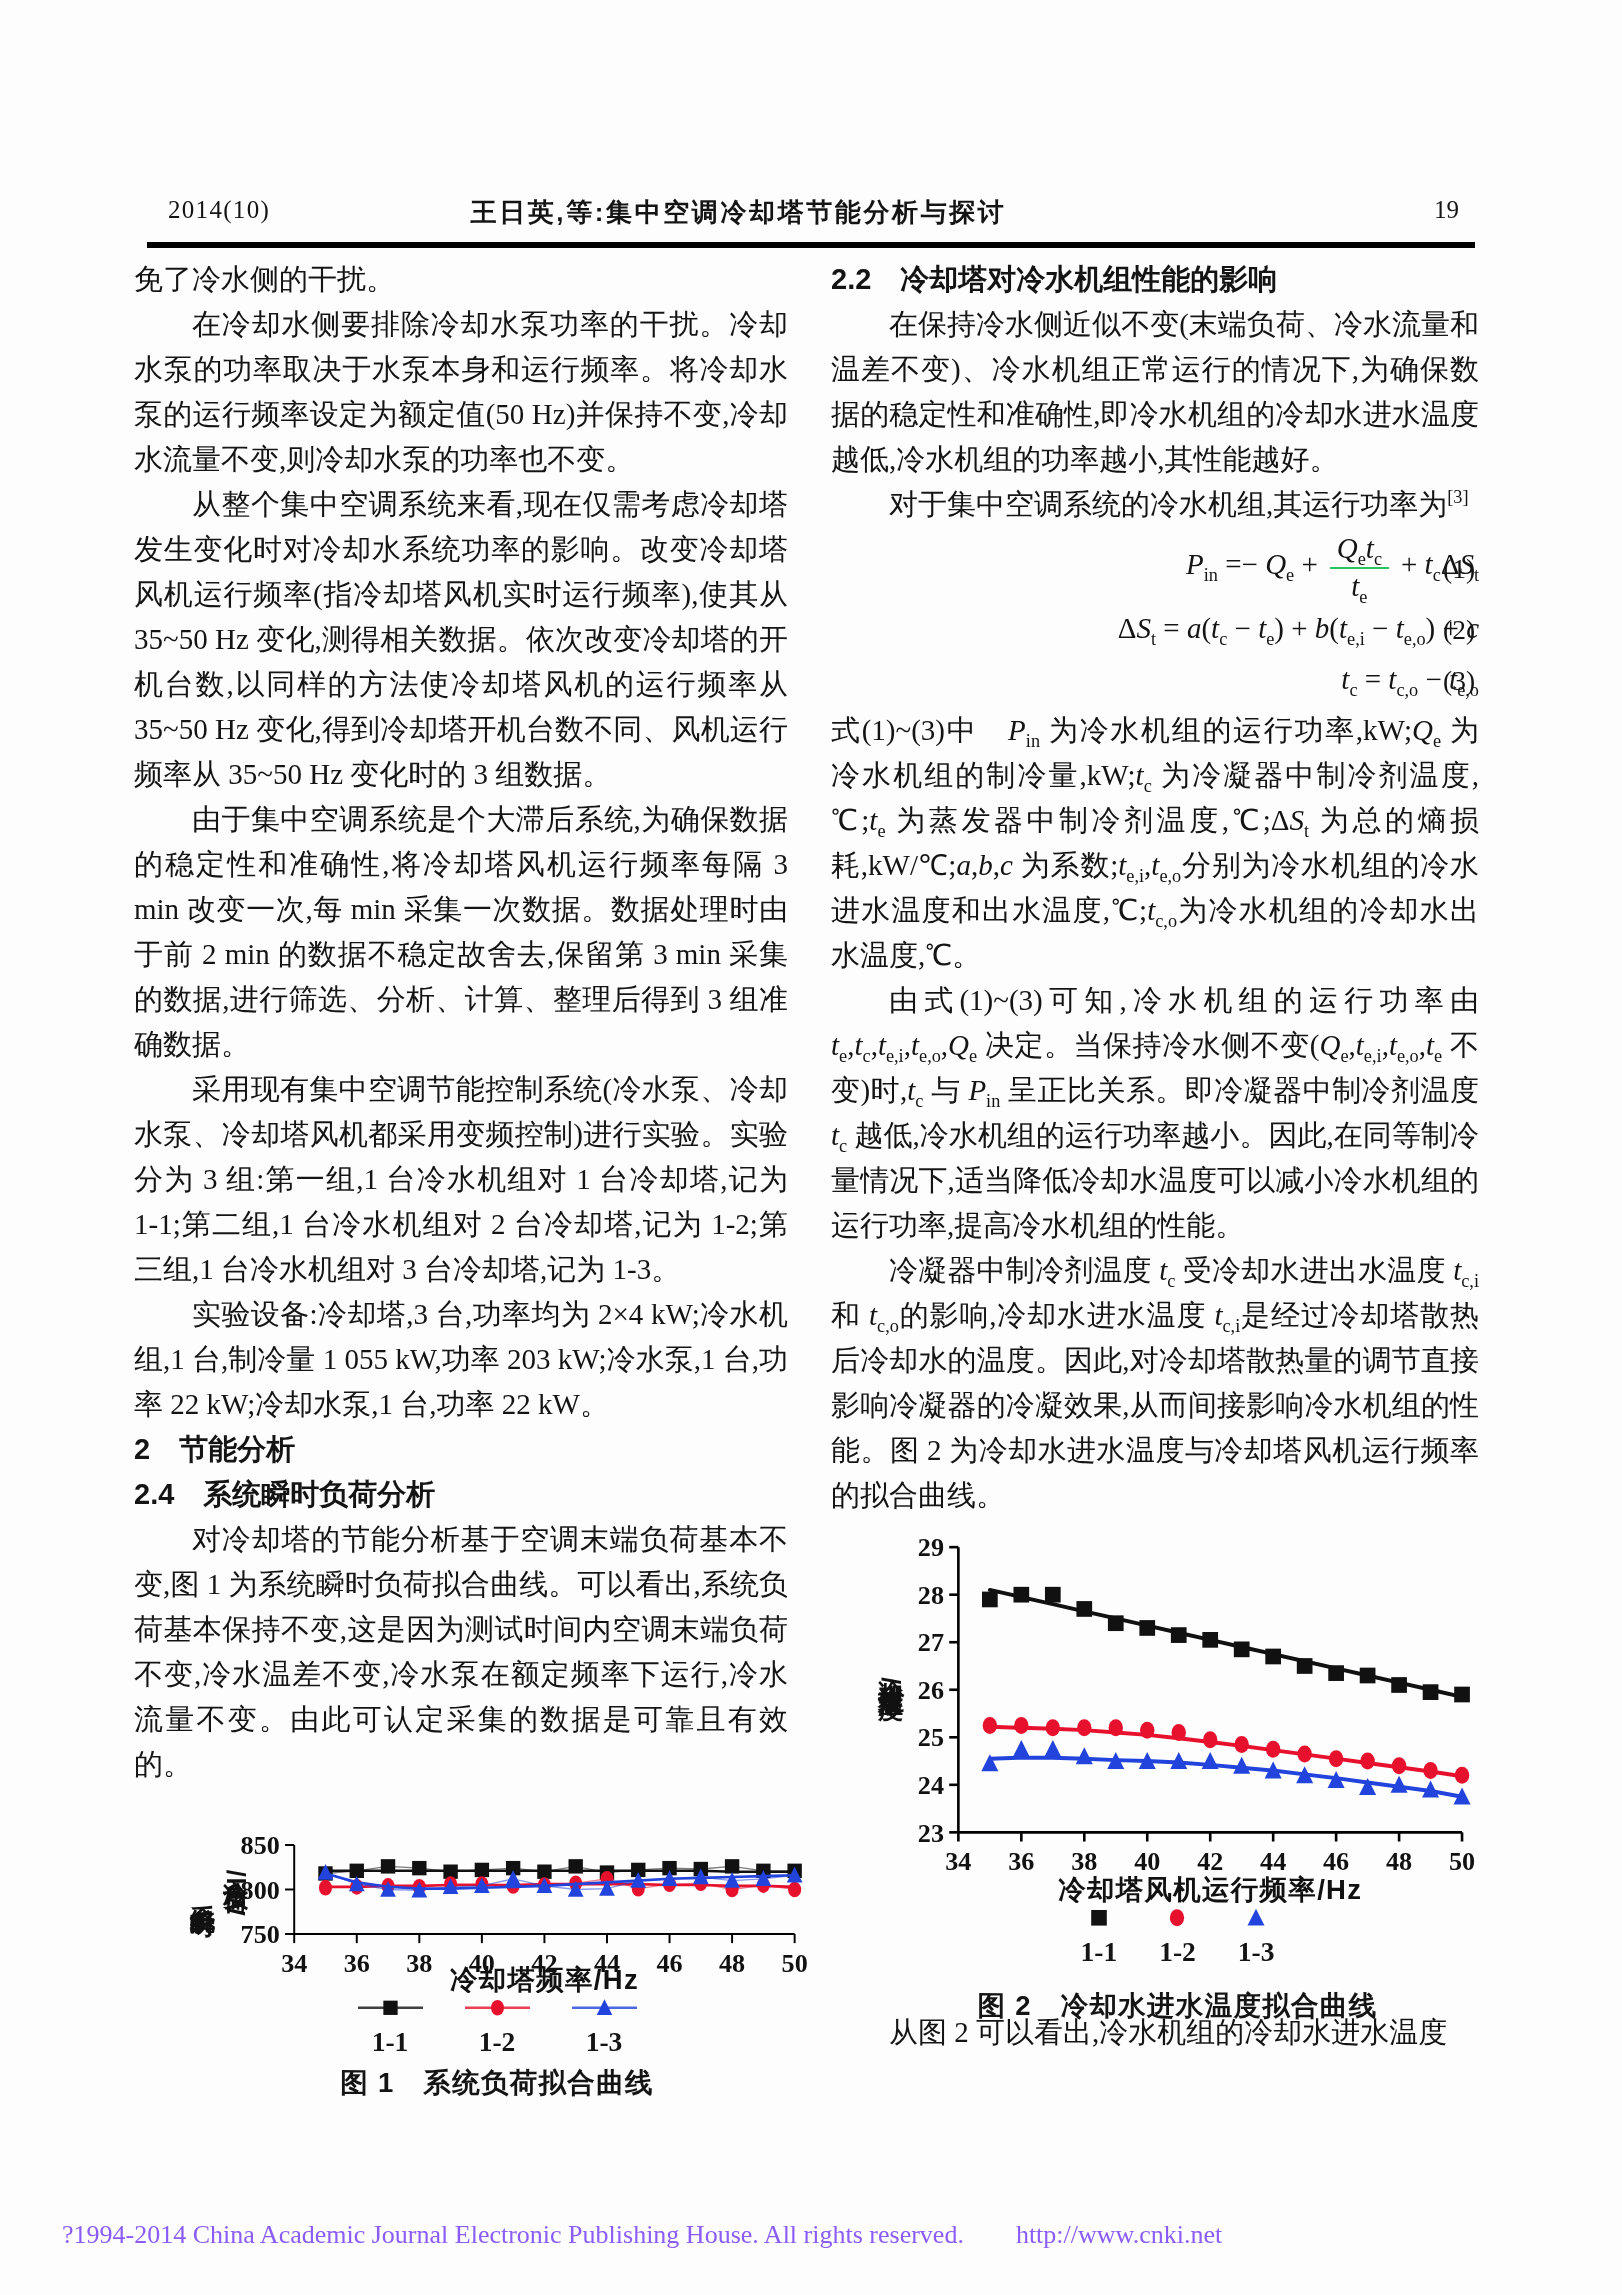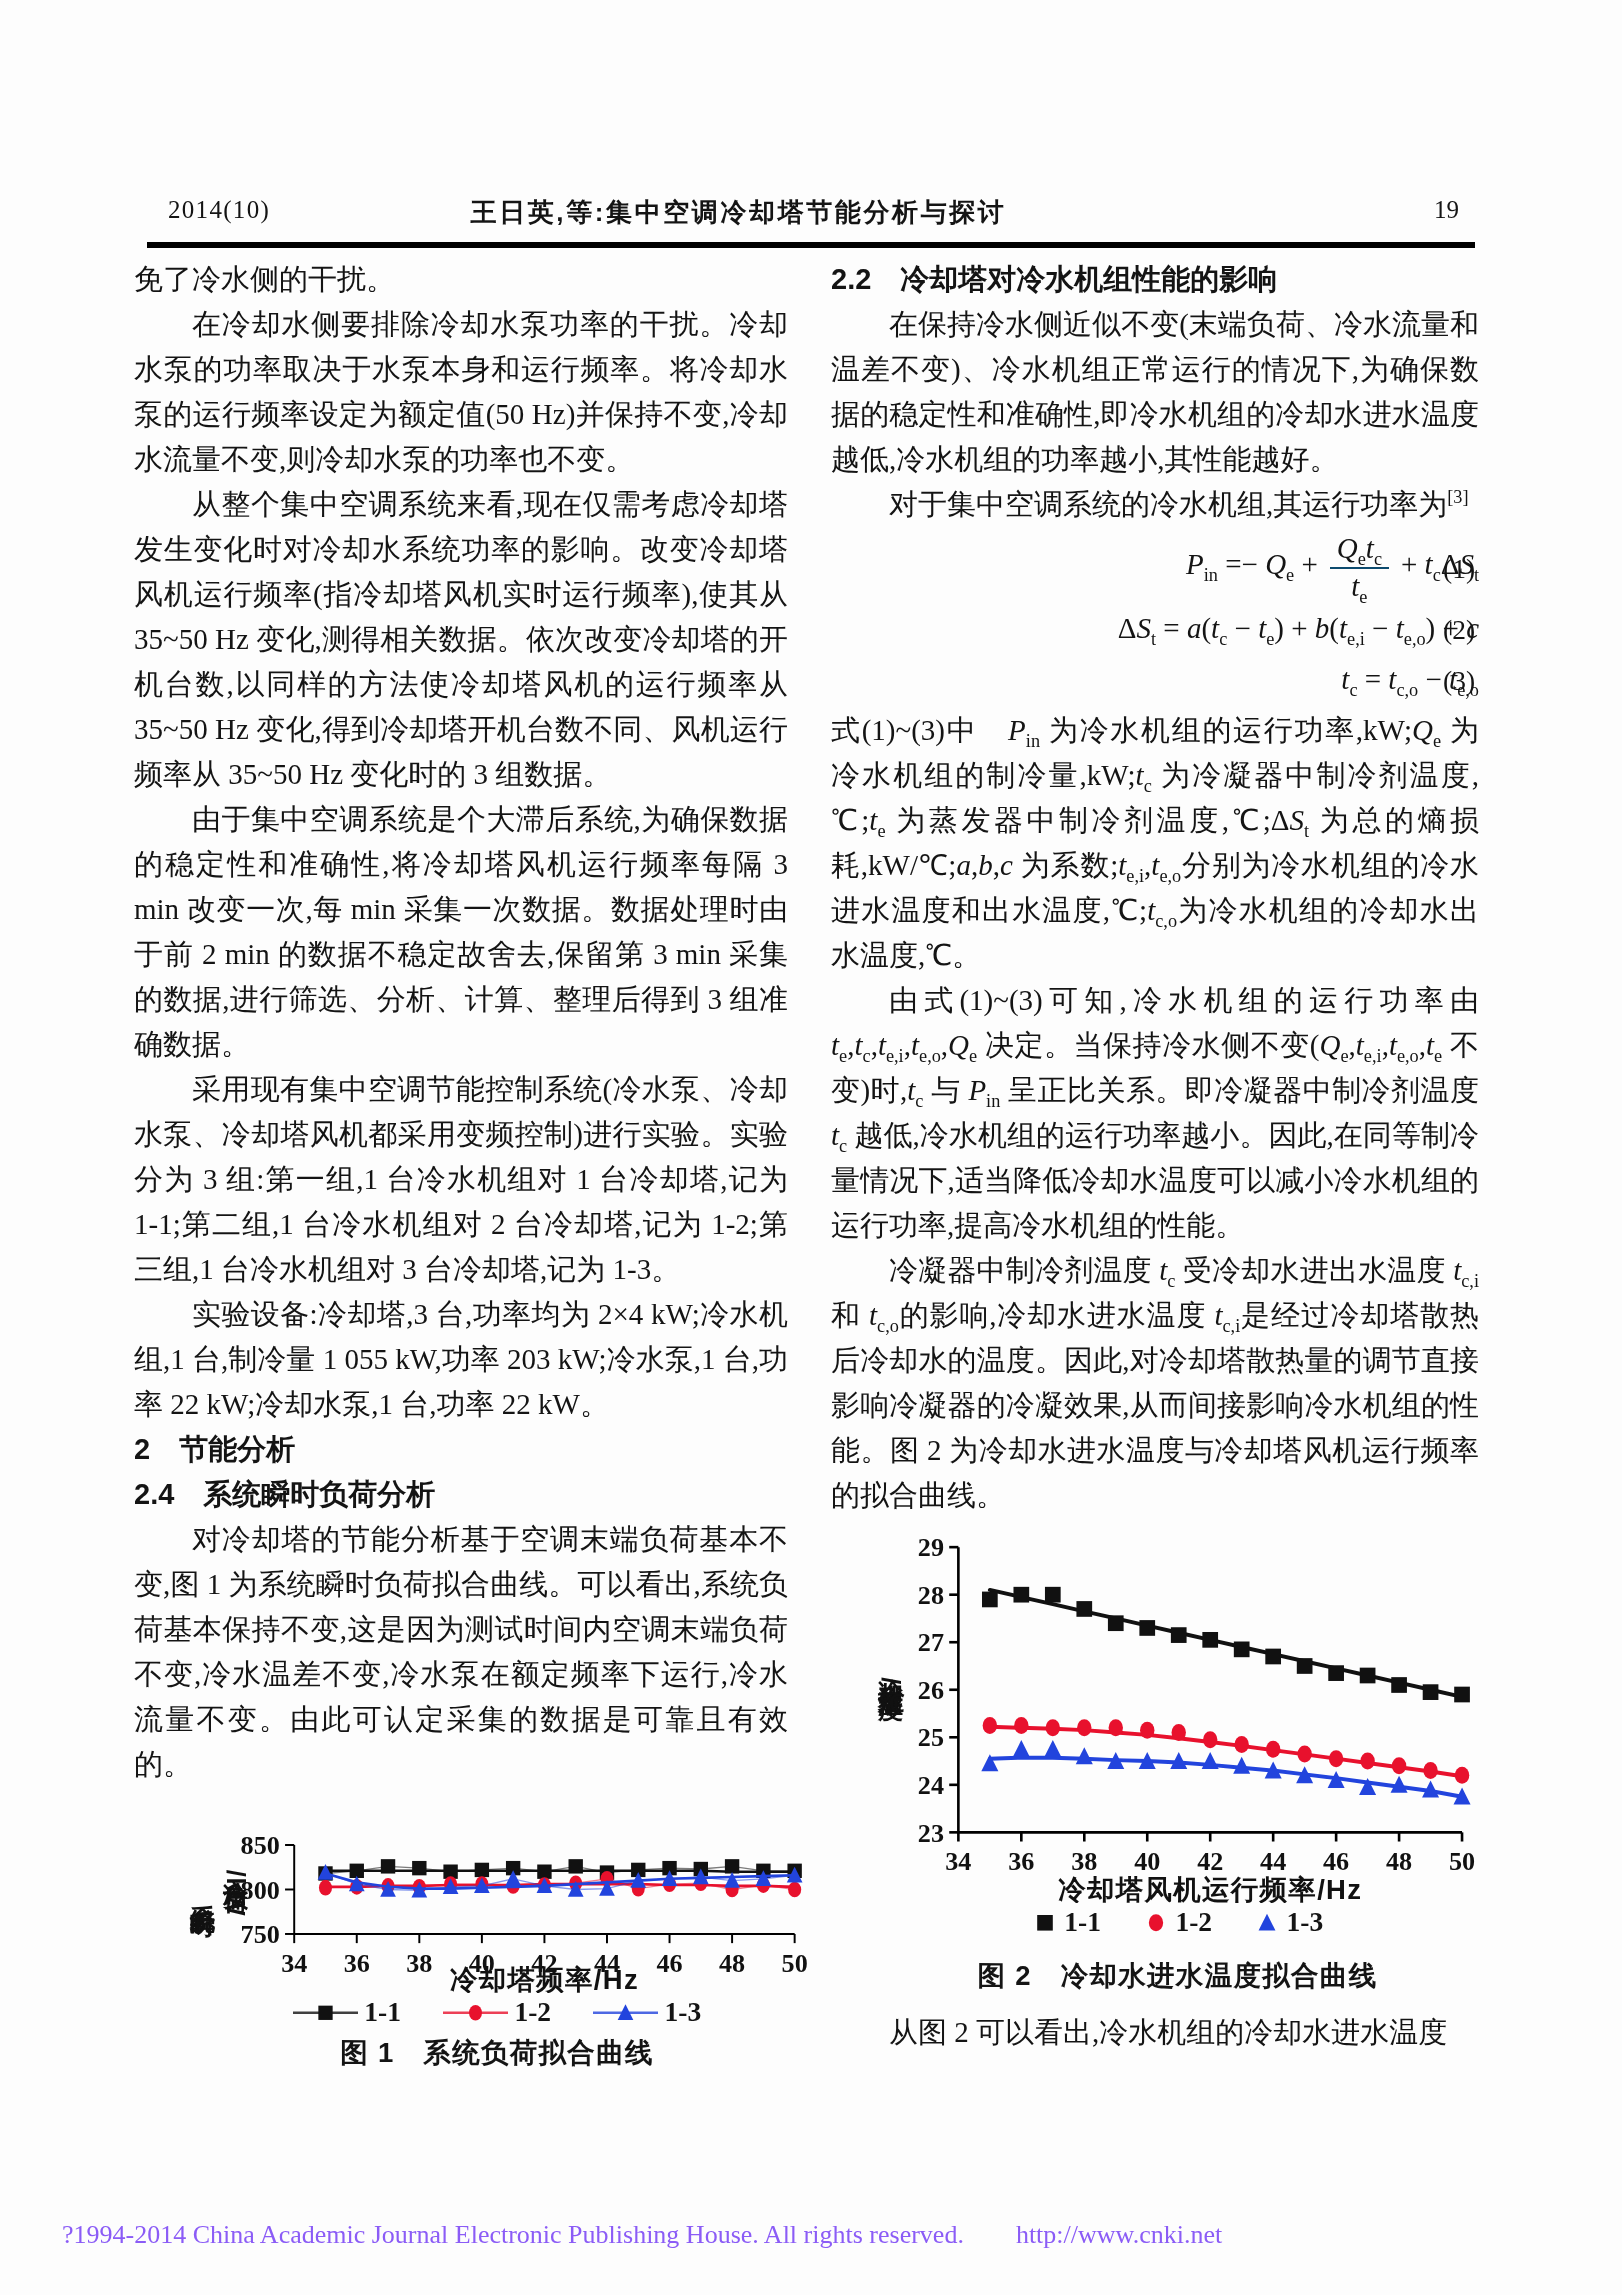--- a/index.html
+++ b/index.html
@@ -23,31 +23,31 @@
   sup{font-size:18.3px;line-height:0;}
   i{font-family:"Liberation Serif",serif;}
   
   .eq-block{margin:5.2px 0 2.6px 0;}
   .eq-row{position:relative;display:flex;justify-content:flex-end;align-items:center;
           min-height:51px;text-indent:0 !important;}
   .eq-row .eq{font-size:29px;}
   .eq-no{position:absolute;right:3.9px;top:50%;transform:translateY(-50%);font-size:27.5px;}
   .frac{display:inline-flex;flex-direction:column;align-items:center;vertical-align:middle;
         margin:0 5.2px;line-height:1.15;}
-  .fnum{border-bottom:2px solid #0c4a6e;padding:0 6.5px 1.3px 6.5px;}
+  .fnum{border-bottom:2px solid #22c55e;padding:0 6.5px 1.3px 6.5px;}
   .fden{padding-top:1.3px;}
   
   figure{position:absolute;margin:0;}
   .chart-box{position:relative;}
   .ylabel{position:absolute;display:flex;flex-direction:row;align-items:center;justify-content:center;
           font-family:"Liberation Sans",sans-serif;font-weight:700;font-size:25px;color:#111;}
   .ylabel .vcol{writing-mode:vertical-rl;text-orientation:upright;letter-spacing:2.6px;}
   .ylabel .vu{text-orientation:mixed;letter-spacing:0.7px;}
   .legend{display:flex;justify-content:center;align-items:center;gap:42px;margin-top:1.3px;}
-  .legend-item{display:flex;align-items:center;gap:6.5px;}
+  .legend-item{display:flex;align-items:center;gap:6.5px;flex-direction:column;}
   .legend-item .lbl{font-size:27.5px;font-weight:600;font-family:"Liberation Serif",serif;}
   figcaption{font-family:"Liberation Sans",sans-serif;font-weight:700;font-size:27.5px;
              text-align:center;letter-spacing:1.3px;}
   #fig1 figcaption{margin-top:6.5px;}
   #fig2 figcaption{margin-top:19.6px;}
   .tail-par{position:absolute;left:831px;top:2010px;width:654px;font-size:29px;line-height:45px;
             text-align:justify;}
   .tail-par p{margin:0;text-indent:2em;}
   
   .tick-lb{font:600 40px "Liberation Serif",serif;fill:#111;}

